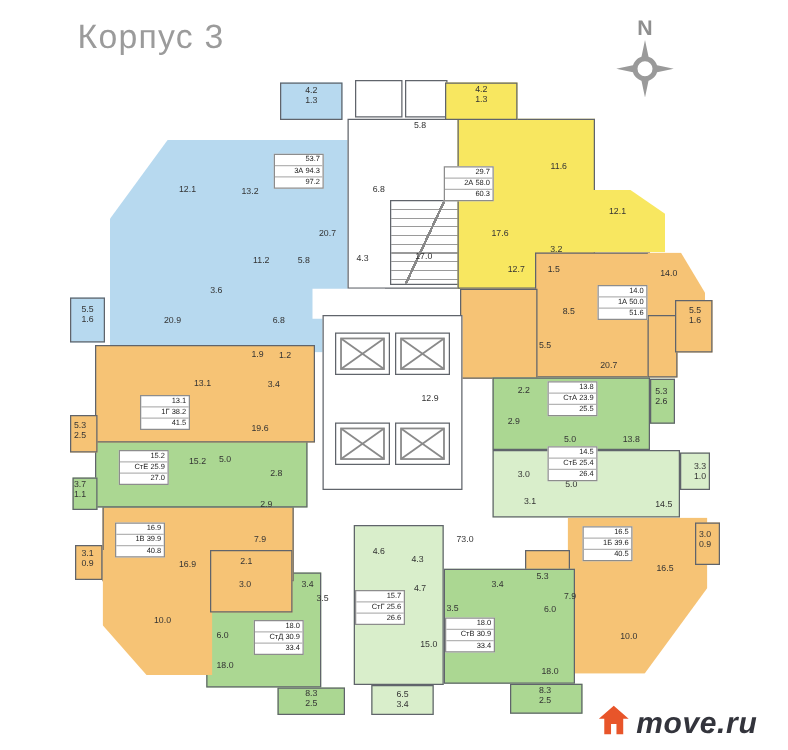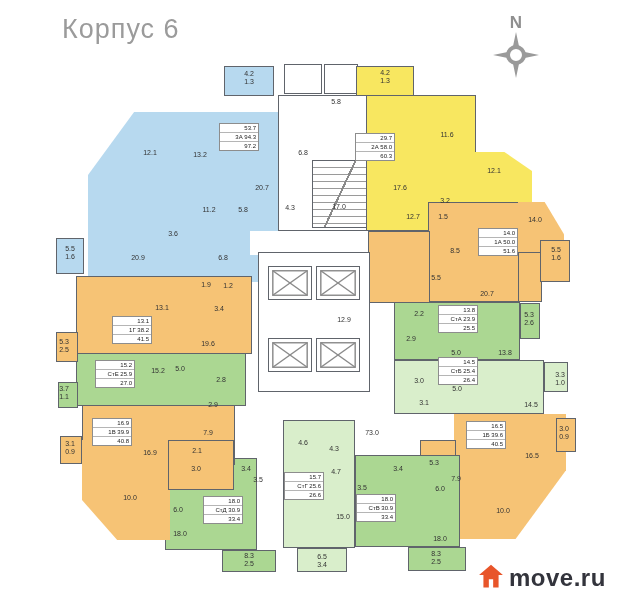--- a/index.html
+++ b/index.html
@@ -28,28 +28,28 @@
   .stairs{position:absolute;box-sizing:border-box;border:1px solid #60646b;background:
      linear-gradient(115deg, transparent calc(50% - 1px), #8a8a8a calc(50% - 1px), #8a8a8a calc(50% + 1px), transparent calc(50% + 1px)),
      repeating-linear-gradient(to bottom,#fff 0,#fff 6px,#9a9a9a 6px,#9a9a9a 7px);}
   .lift{position:absolute;box-sizing:border-box;border:1px solid #60646b;background:#fff;}
   .lift svg{display:block;width:100%;height:100%;}
   
   .compass{position:absolute;left:489px;top:14px;width:54px;text-align:center;z-index:40;}
   .compass-n{font-size:17px;font-weight:bold;color:#8f8f8f;line-height:1;}
   
   .logo{position:absolute;left:478px;top:563px;display:flex;align-items:center;gap:5px;z-index:40;}
-  .logo-text{font-size:24px;font-weight:bold;color:#33343c;letter-spacing:0.5px;}
+  .logo-text{font-size:24px;font-weight:bold;color:#33343c;letter-spacing:0.5px;font-style:italic;}
 </style>
 </head>
 <body>
 
 <div id="page">
 
-  <div class="page-title">Корпус 6</div>
+  <div class="page-title">Корпус 3</div>
 
   <div class="compass">
     <div class="compass-n">N</div>
     <span>
       <svg width="54" height="50" viewBox="0 0 54 50">
         <path d="M27 1 L31 20 L50 24 L31 28 L27 47 L23 28 L4 24 L23 20 Z" fill="#9a9a9a"></path>
         <circle cx="27" cy="24" r="8" fill="#ffffff" stroke="#9a9a9a" stroke-width="4"></circle>
       </svg>
     </span>
   </div>

